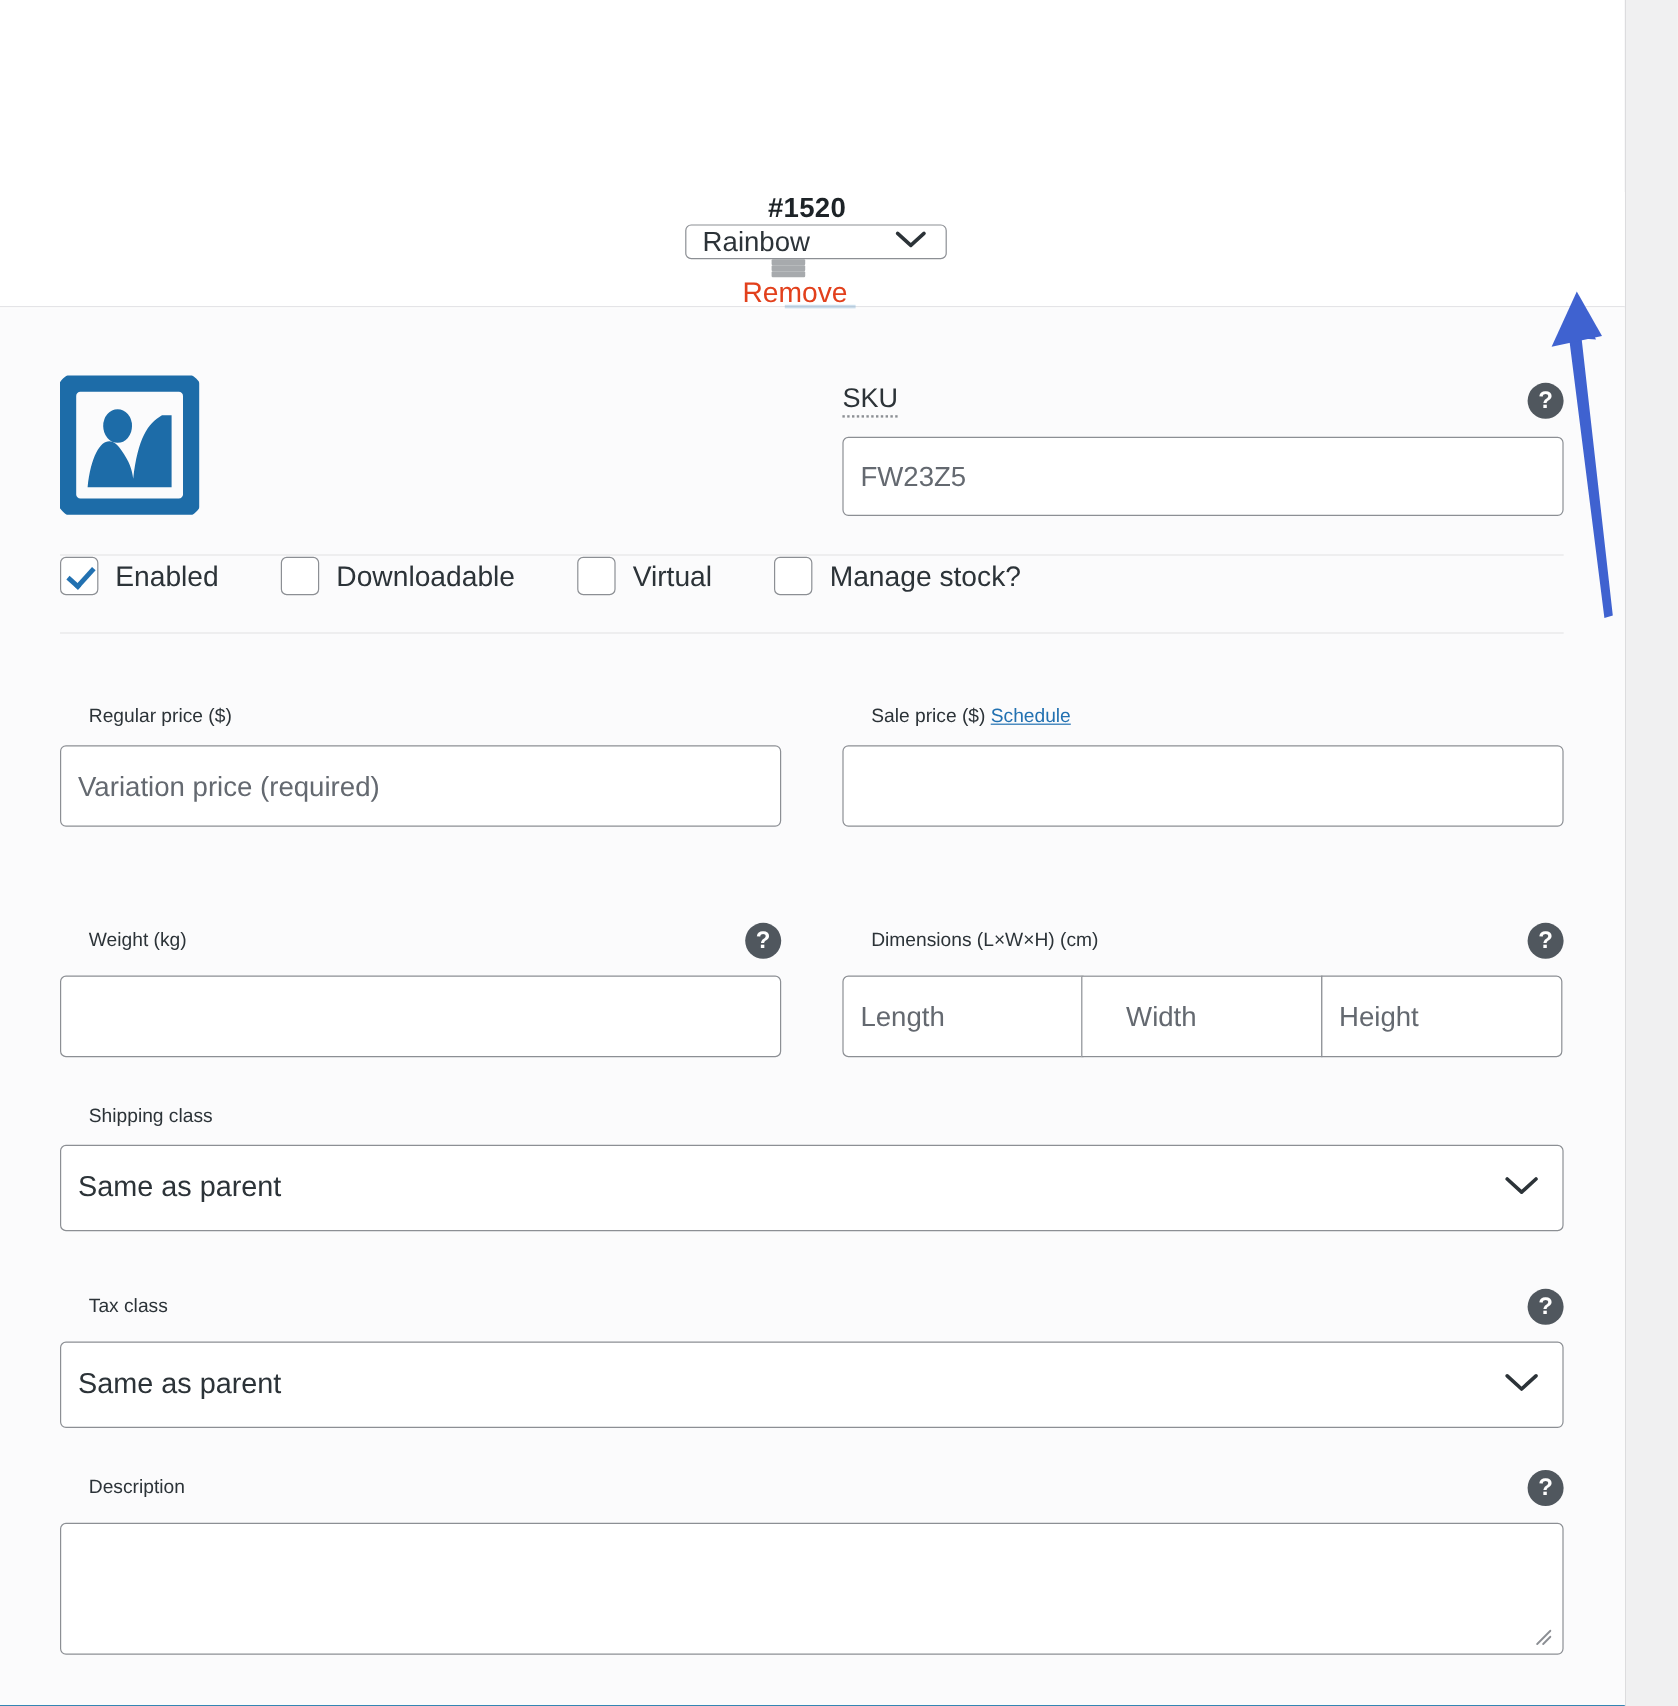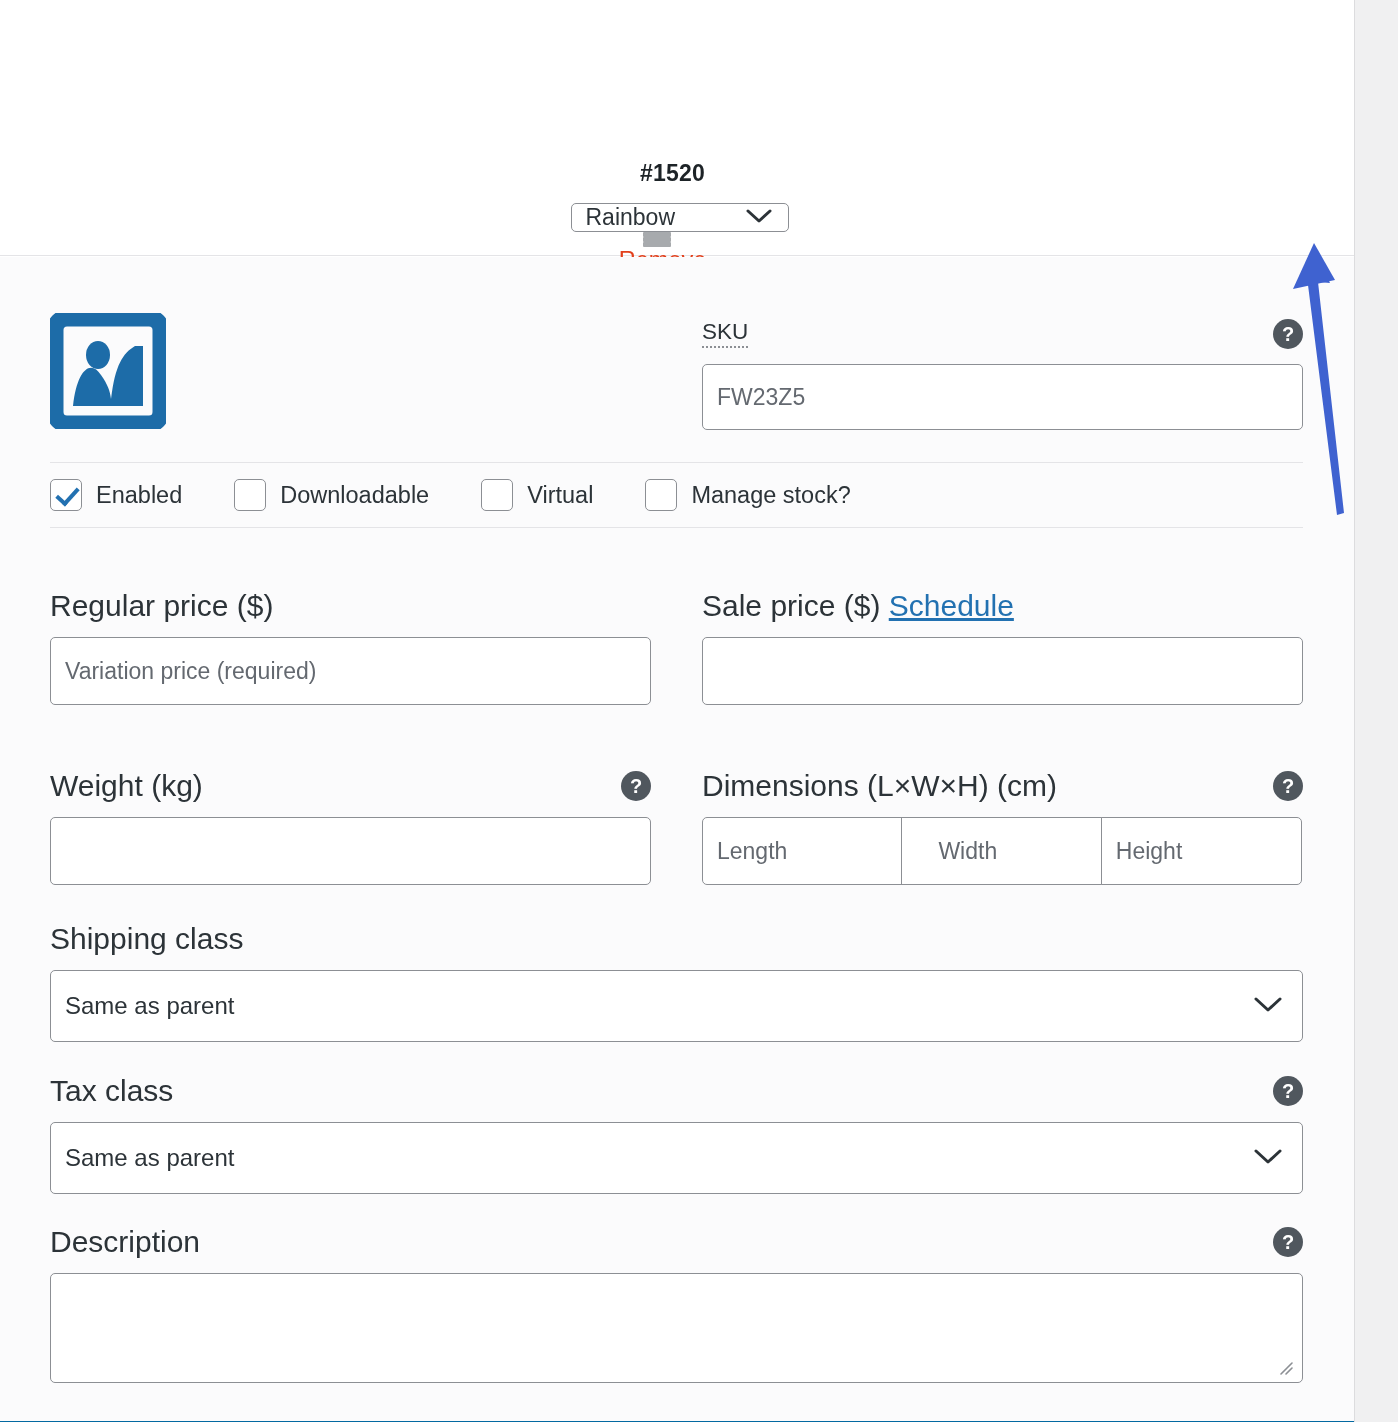--- a/index.html
+++ b/index.html
@@ -102,21 +102,20 @@
     position: relative;
     width: 218px;
     height: 56px;
     border: 1.6px solid #8c8f94;
     border-radius: 5px;
     background: #fff;
     display: flex;
     align-items: center;
     padding: 0 14px;
     cursor: pointer;
-    margin-top: 16px;
   }
   .attr-select-label {
     font-size: 23px;
     color: #2c3338;
   }
   .attr-caret {
     position: absolute;
     right: 16px;
     top: 50%;
     transform: translateY(-50%);
@@ -244,21 +243,21 @@
   }
 
   
   .checkbox-row {
     position: absolute;
     left: 50px;
     top: 207px;
     width: 1253px;
     height: 62px;
     display: flex;
-    align-items: center;
+    align-items: flex-start;
   }
   .cb-item {
     display: flex;
     align-items: center;
     margin-right: 52px;
     cursor: pointer;
   }
   .cb-box {
     width: 32px;
     height: 32px;
@@ -281,24 +280,25 @@
     transform: rotate(42deg);
   }
   .cb-label {
     font-size: 23.5px;
     color: #2c3338;
     white-space: nowrap;
   }
 
   
   .fld-label {
-    font-size: 30px;
+    font-size: 16px;
     color: #2c3338;
     margin-bottom: 14px;
     display: block;
+    margin-left: 24px;
   }
   .fld-input {
     width: 100%;
     height: 68px;
     border: 1.6px solid #8c8f94;
     border-radius: 5px;
     background: #fff;
     font-size: 23px;
     font-family: "Liberation Sans", sans-serif;
     color: #2c3338;

